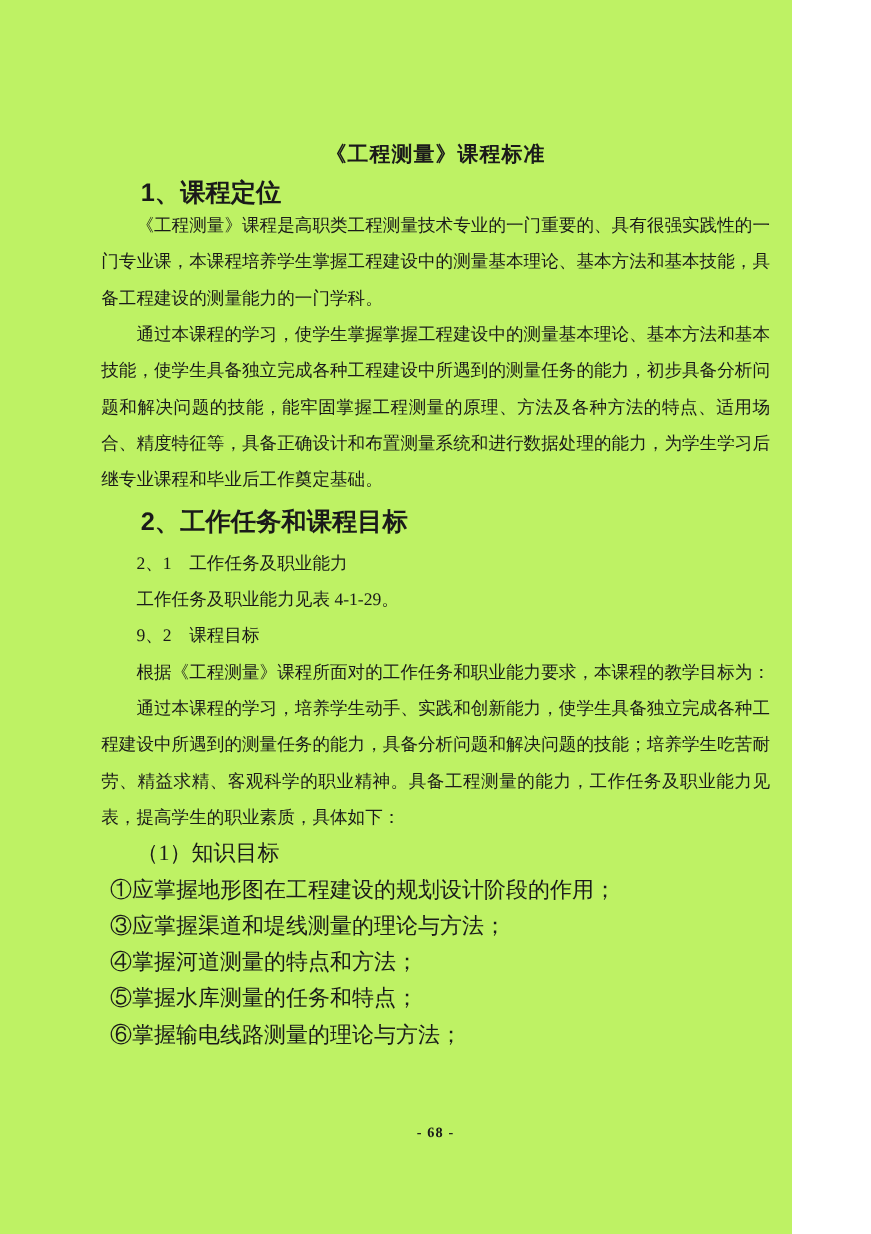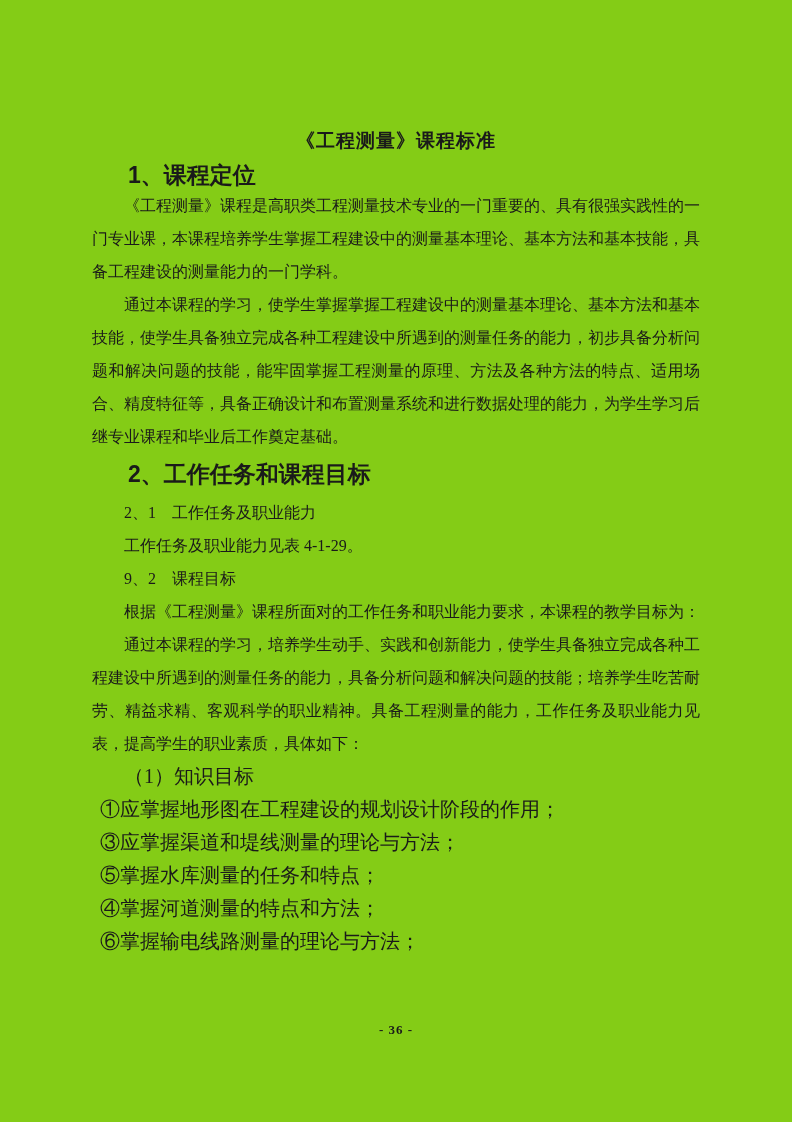--- a/index.html
+++ b/index.html
@@ -2,23 +2,23 @@
 <html><head>
 <meta charset="utf-8">
 <style>
   html, body {
     margin: 0;
     padding: 0;
     background: #ffffff;
   }
   .page {
     position: relative;
-    width: 792px;
+    width: 720px;
     height: 1122px;
-    background: #84cc16;
+    background: #bef264;
     overflow: hidden;
     font-family: "Liberation Serif", "DejaVu Serif", serif;
     color: #1a1a1a;
   }
   .content {
     position: absolute;
     left: 92px;
     top: 128px;
     width: 608px;
   }
@@ -101,20 +101,20 @@
     <div class="sub-heading">9、2　课程目标</div>
 
     <p class="para">根据《工程测量》课程所面对的工作任务和职业能力要求，本课程的教学目标为：</p>
 
     <p class="para">通过本课程的学习，培养学生动手、实践和创新能力，使学生具备独立完成各种工程建设中所遇到的测量任务的能力，具备分析问题和解决问题的技能；培养学生吃苦耐劳、精益求精、客观科学的职业精神。具备工程测量的能力，工作任务及职业能力见表，提高学生的职业素质，具体如下：</p>
 
     <div class="goal-label">（1）知识目标</div>
 
     <div class="item">①应掌握地形图在工程建设的规划设计阶段的作用；</div>
     <div class="item">③应掌握渠道和堤线测量的理论与方法；</div>
+    <div class="item">④掌握河道测量的特点和方法；</div>
     <div class="item">⑤掌握水库测量的任务和特点；</div>
-    <div class="item">④掌握河道测量的特点和方法；</div>
     <div class="item">⑥掌握输电线路测量的理论与方法；</div>
 
   </div>
 
-  <div class="footer">- 36 -</div>
+  <div class="footer">- 68 -</div>
 </div>
 
 </body></html>

